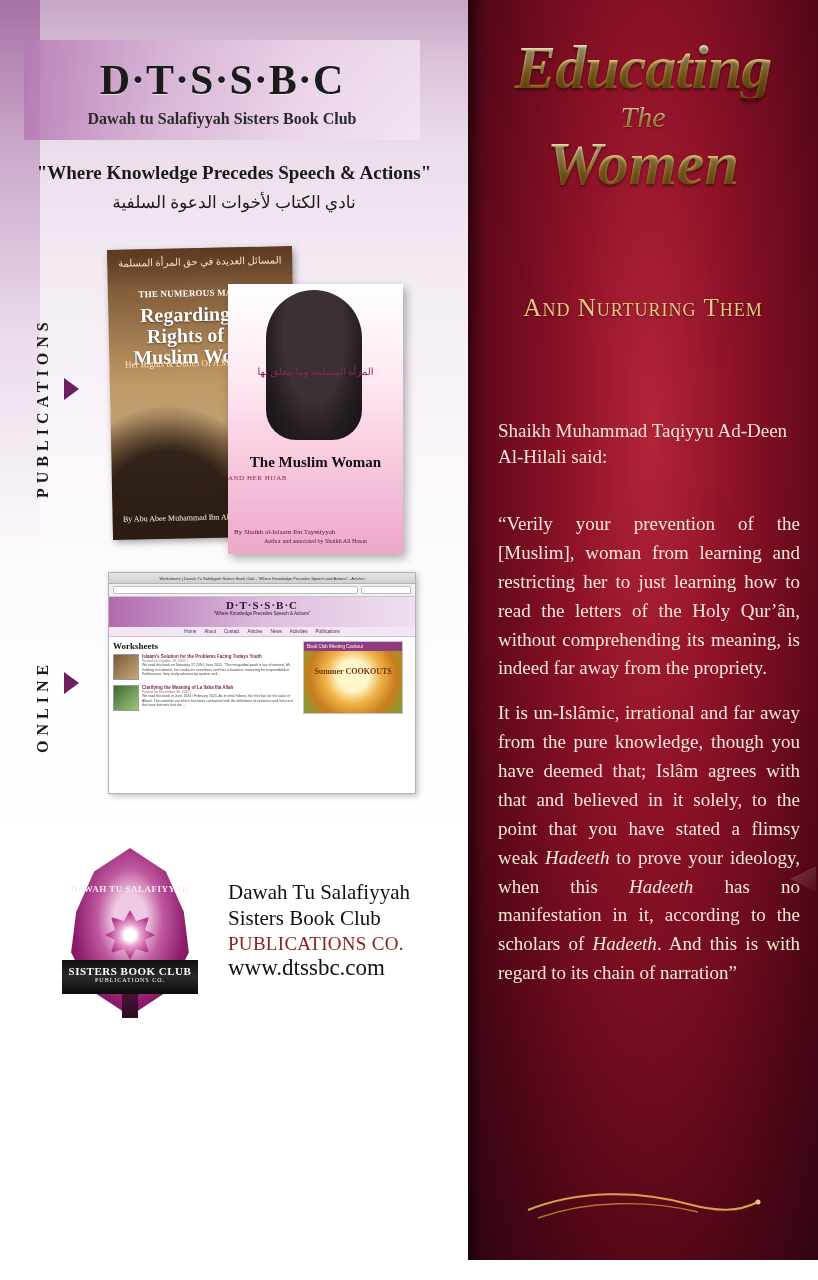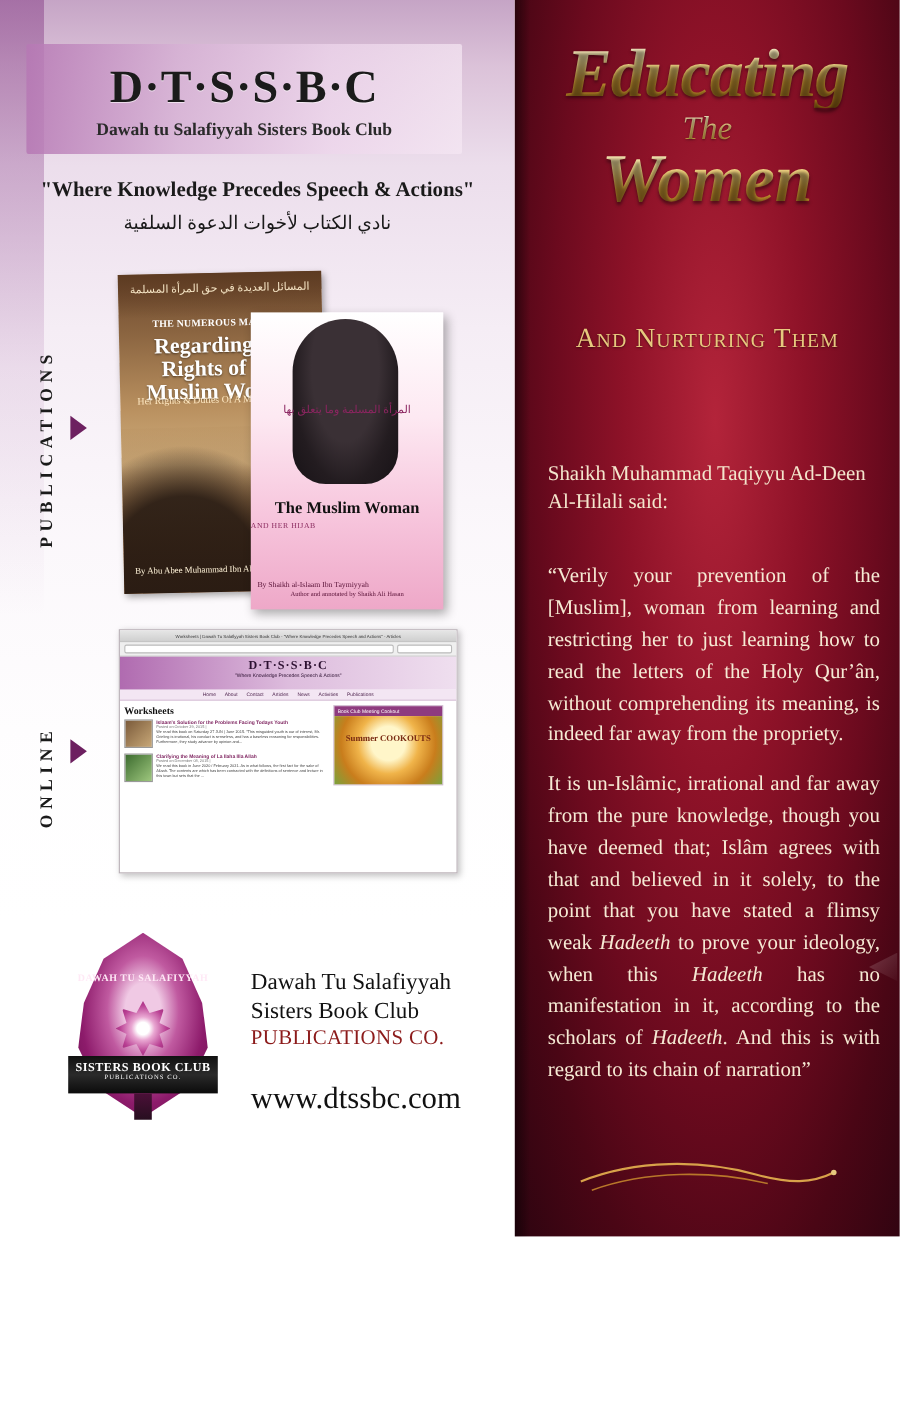--- a/index.html
+++ b/index.html
@@ -281,21 +281,21 @@
     position:absolute; left: 52px; top: 192px; width: 44px; height: 16px;
     background: radial-gradient(ellipse at 50% 40%, #5a1241, #100d10);
     border-radius: 50%;
   }
 
   .pub-block {
     position: absolute; left: 228px; top: 880px; width: 230px;
   }
   .pub-block .l1, .pub-block .l2 { font-size: 21px; color:#111; line-height:1.22; }
   .pub-block .l3 { font-size: 19px; color:#8c1b1b; letter-spacing:.3px; margin-top:2px; }
-  .pub-block .url { margin-top: 28px; font-size: 28px; color:#111; }
+  .pub-block .url { font-size: 23px; color:#111; }
 
   
   .barcode-box {
     position: absolute; left: 86px; top: 1082px;
     width: 260px; height: 160px;
     background: #ffffff;
     border: 4px solid #ec4899;
     padding: 6px 8px 4px 8px;
   }
   .retail { font-size: 15px; color:#111; margin-bottom: 4px; }
@@ -305,21 +305,21 @@
   .bc-digits {
     position:absolute; left: 0; bottom: 2px; width: 100%;
     font-family:"Liberation Sans", sans-serif; font-size: 15px; color:#000;
     display:flex; justify-content:space-between; padding: 0 4px;
   }
   .bc-5digit { position:absolute; right: 6px; top: 12px; font-family:"Liberation Sans",sans-serif; font-size: 15px; }
 
   
   .front-cover {
     position: relative;
-    width: 350px; height: 1124px;
+    width: 350px; height: 1260px;
     background:
       radial-gradient(ellipse at 52% 34%, #b3243a 0%, #8e1228 32%, #6b0a1e 58%, #4a0615 78%, #2d0410 100%);
     color: #f7e9c8;
     overflow: hidden;
   }
   .front-cover::after {
     content:"";
     position:absolute; left:0; top:0; width:14px; height:100%;
     background: linear-gradient(to right, rgba(0,0,0,0.45), rgba(0,0,0,0));
   }

